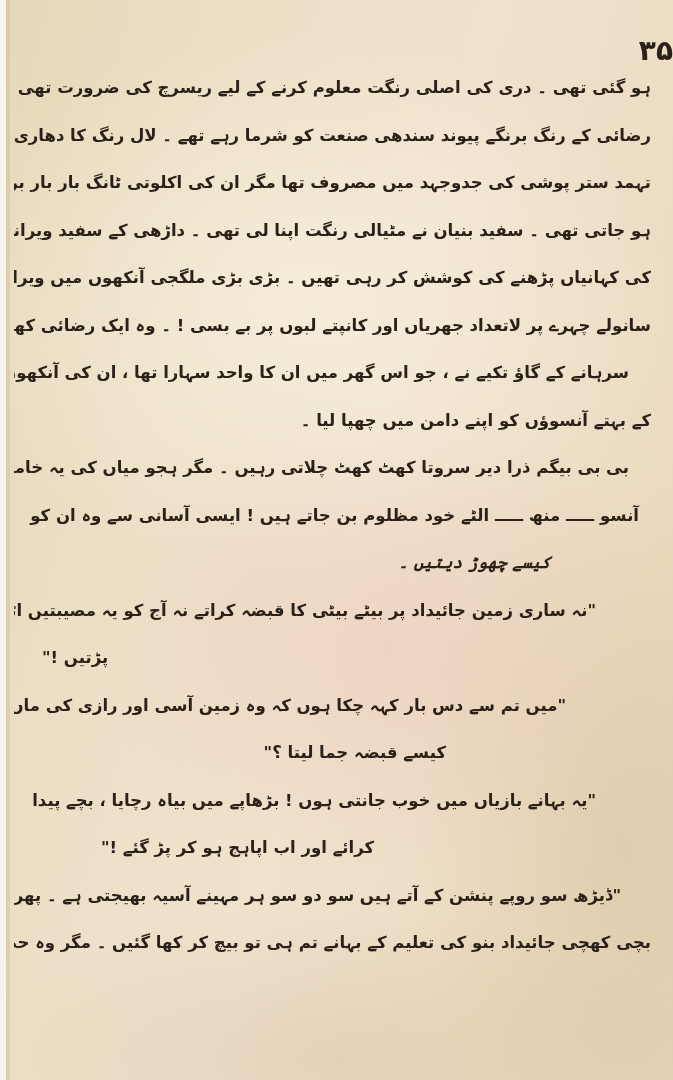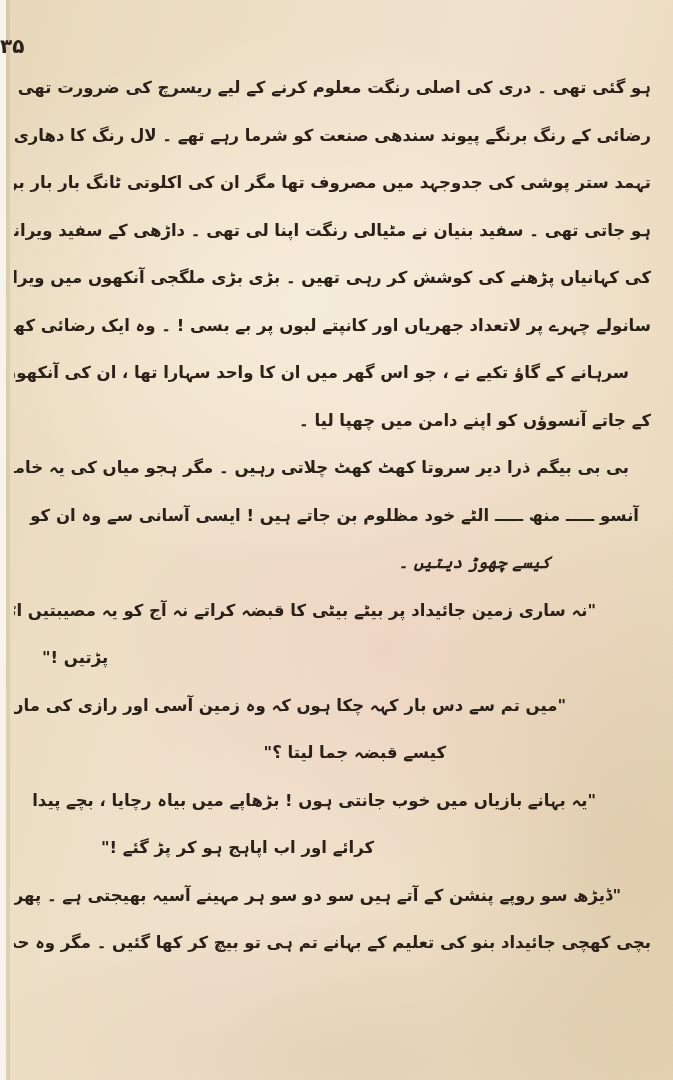--- a/index.html
+++ b/index.html
@@ -17,22 +17,22 @@
     background:
       radial-gradient(ellipse 420px 320px at 57% 60%, rgba(233,185,173,0.28), transparent 70%),
       radial-gradient(ellipse 520px 380px at 45% 28%, rgba(255,251,238,0.45), transparent 72%),
       radial-gradient(ellipse 300px 520px at 92% 78%, rgba(188,158,118,0.20), transparent 70%),
       radial-gradient(ellipse 500px 200px at 50% 98%, rgba(180,150,110,0.18), transparent 75%);
   }
   .edge-left{position:absolute;left:0;top:0;width:6px;height:100%;background:#f7f4ec;}
   .edge-left-shadow{position:absolute;left:6px;top:0;width:4px;height:100%;background:rgba(120,95,60,0.12);}
   .page-number{
     position:absolute;top:34px;left:0;right:0;
-    text-align:left;
-    font-size:20px;font-weight:bold;
+    text-align:right;
+    font-size:28px;font-weight:bold;
     letter-spacing:1px;
   }
   .text-block{
     position:absolute;top:64px;right:22px;left:14px;
     direction:rtl;
   }
   .line{
     height:47.5px;
     line-height:47.5px;
     font-size:16.5px;
@@ -62,21 +62,21 @@
   <div class="page-number">۳۵</div>
 
   <div class="text-block">
     <div class="line">ہو گئی تھی ۔ دری کی اصلی رنگت معلوم کرنے کے لیے ریسرچ کی ضرورت تھی ۔</div>
     <div class="line">رضائی کے رنگ برنگے پیوند سندھی صنعت کو شرما رہے تھے ۔ لال رنگ کا دھاری دار</div>
     <div class="line">تہمد ستر پوشی کی جدوجہد میں مصروف تھا مگر ان کی اکلوتی ٹانگ بار بار برہنہ</div>
     <div class="line">ہو جاتی تھی ۔ سفید بنیان نے مٹیالی رنگت اپنا لی تھی ۔ داڑھی کے سفید ویرانی</div>
     <div class="line">کی کہانیاں پڑھنے کی کوشش کر رہی تھیں ۔ بڑی بڑی ملگجی آنکھوں میں ویرانی</div>
     <div class="line">سانولے چہرے پر لاتعداد جھریاں اور کانپتے لبوں پر بے بسی ! ۔ وہ ایک رضائی کھنڈر</div>
     <div class="line pr22">سرہانے کے گاؤ تکیے نے ، جو اس گھر میں ان کا واحد سہارا تھا ، ان کی آنکھوں</div>
-    <div class="line">کے جاتے آنسوؤں کو اپنے دامن میں چھپا لیا ۔</div>
+    <div class="line">کے بہتے آنسوؤں کو اپنے دامن میں چھپا لیا ۔</div>
     <div class="line pr22">بی بی بیگم ذرا دیر سروتا کھٹ کھٹ چلاتی رہیں ۔ مگر ہجو میاں کی یہ خاموشی اور</div>
     <div class="line pr12">آنسو ـــــ منھ ـــــ الٹے خود مظلوم بن جاتے ہیں ! ایسی آسانی سے وہ ان کو</div>
     <div class="line pr100">کیسے چھوڑ دیتیں ۔</div>
     <div class="line pr55">"نہ ساری زمین جائیداد پر بیٹے بیٹی کا قبضہ کراتے نہ آج کو یہ مصیبتیں اٹھانی</div>
     <div class="line left-float">پڑتیں !"</div>
     <div class="line pr85">"میں تم سے دس بار کہہ چکا ہوں کہ وہ زمین آسی اور رازی کی ماں کی تھی ـــــ میں</div>
     <div class="line pr205">کیسے قبضہ جما لیتا ؟"</div>
     <div class="line pr55">"یہ بہانے بازیاں میں خوب جانتی ہوں ! بڑھاپے میں بیاہ رچایا ، بچے پیدا</div>
     <div class="line pr190">کرائے اور اب اپاہج ہو کر پڑ گئے !"</div>
     <div class="line pr30">"ڈیڑھ سو روپے پنشن کے آتے ہیں سو دو سو ہر مہینے آسیہ بھیجتی ہے ۔ پھر ساری کی</div>

